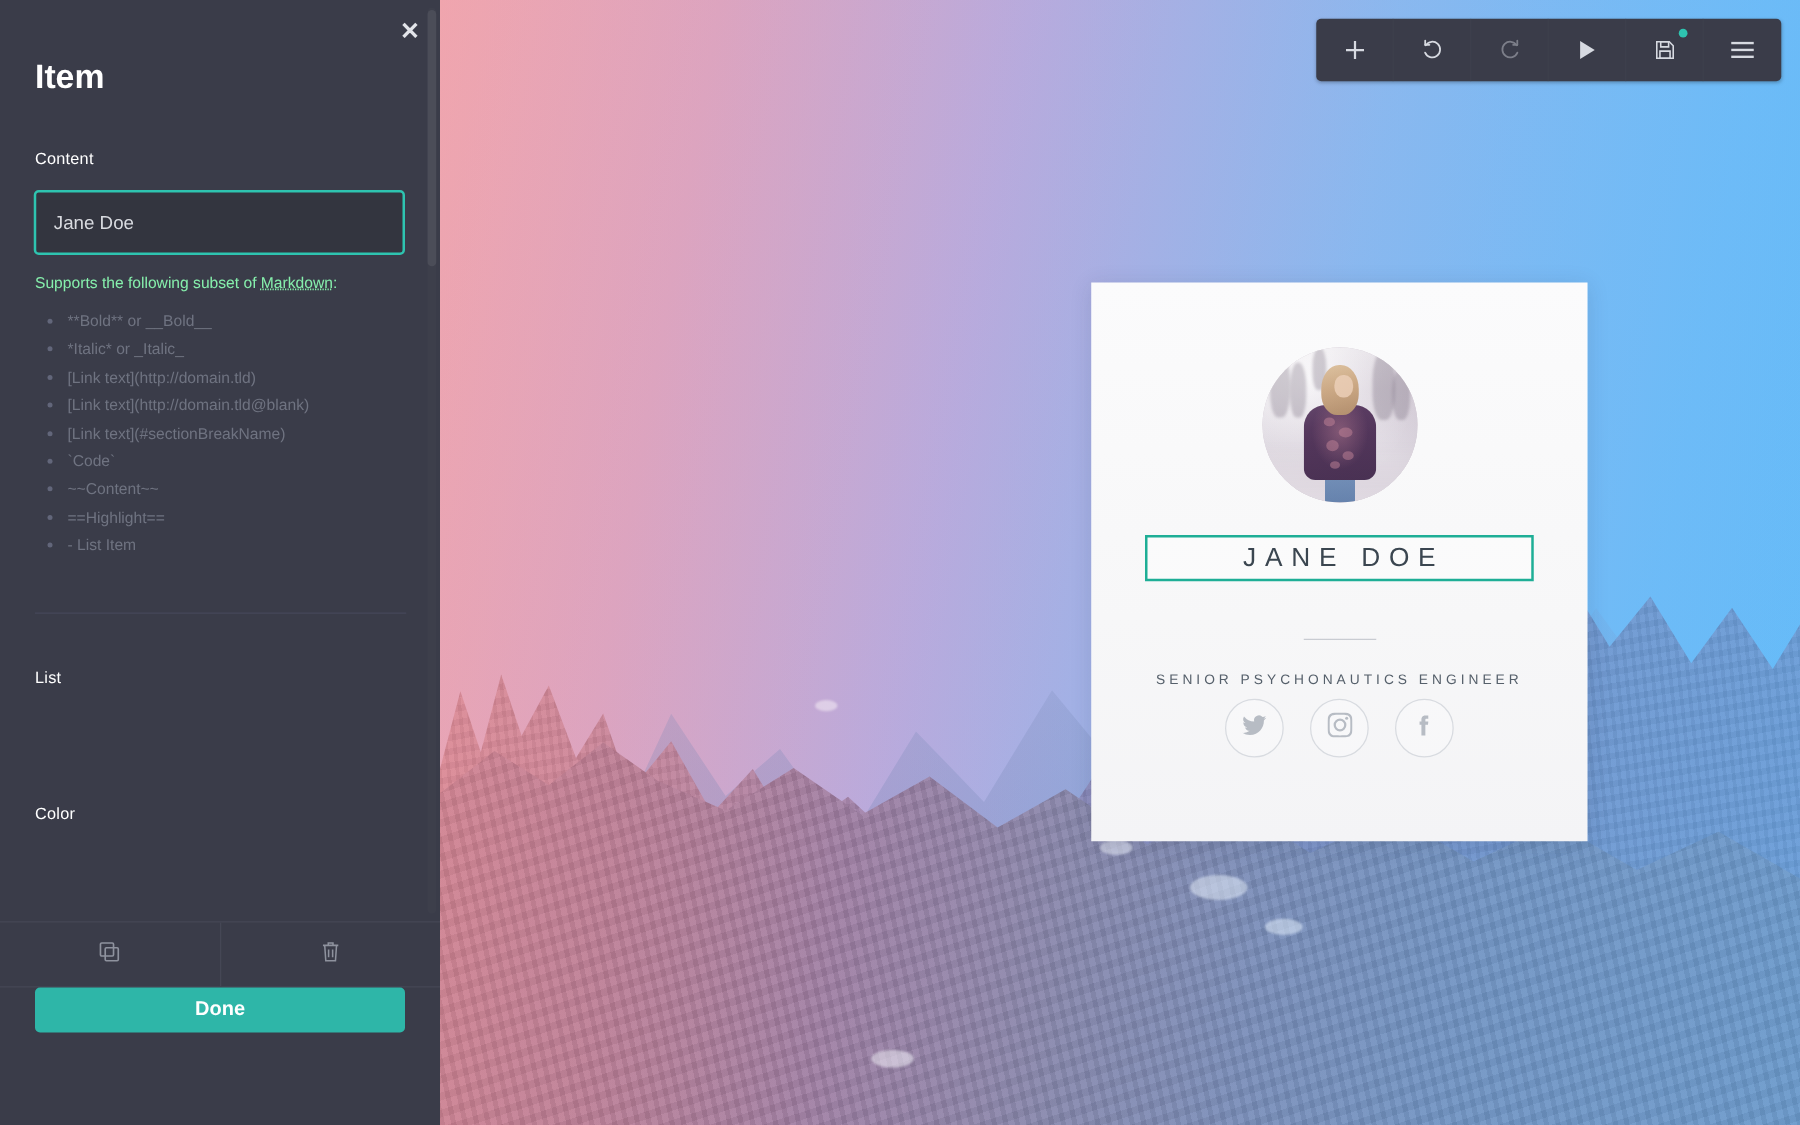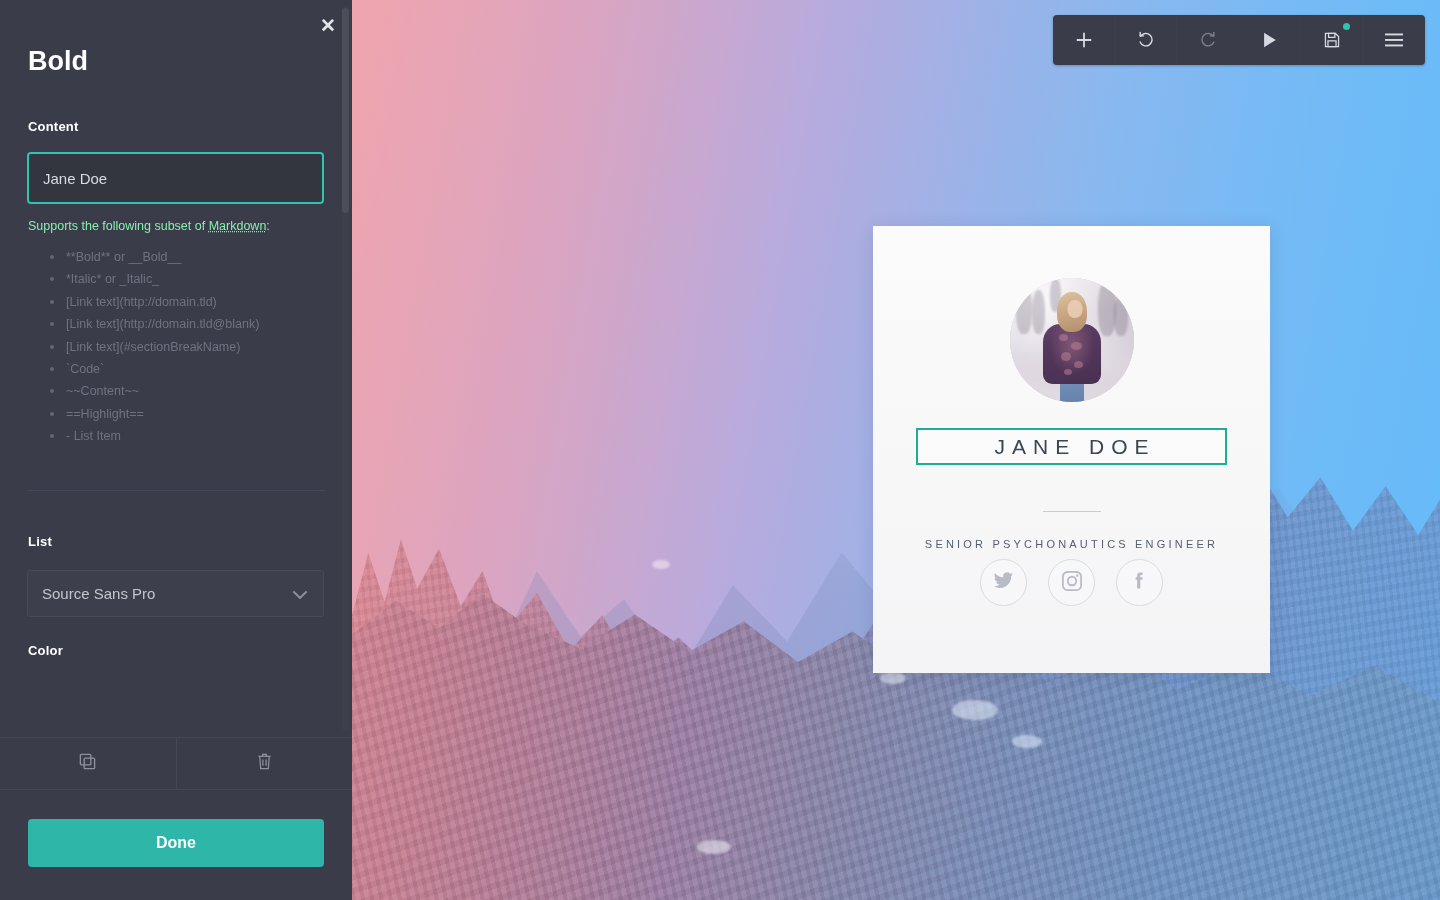--- a/index.html
+++ b/index.html
@@ -235,21 +235,21 @@
     font-size: 19px; line-height: 1;
     color: #e3e5ea; font-weight: 700;
     cursor: pointer;
   }
   #panel-title {
     position: absolute; left: 28px; top: 46px;
     font-size: 27px; font-weight: 700; color: #ffffff;
   }
   .field-label {
     position: absolute; left: 28px;
-    font-size: 13px; font-weight: 700; color: #ffffff;
+    font-size: 13px; font-weight: 400; color: #ffffff;
     letter-spacing: 0.2px;
   }
   #label-content { top: 119px; }
   #label-font    { top: 534px; }
   #label-color   { top: 643px; }
 
   #content-input {
     position: absolute; left: 27px; top: 152px;
     width: 297px; height: 52px;
     background: #33353f;
@@ -260,21 +260,21 @@
     font-family: "Liberation Sans", sans-serif;
     padding: 0 14px;
     outline: none;
   }
   #md-note {
     position: absolute; left: 28px; top: 219px;
     font-size: 12.5px; color: #86efac;
   }
   #md-note u { text-decoration: underline; text-decoration-style: dotted; }
   #md-list {
-    position: absolute; left: 48px; top: 246px;
+    position: absolute; left: 36px; top: 246px;
     list-style: none;
   }
   #md-list li {
     position: relative;
     font-size: 12.5px; color: #6f7381;
     padding-left: 18px;
     height: 22.4px; line-height: 22.4px;
   }
   #md-list li::before {
     content: ""; position: absolute; left: 2px; top: 9px;
@@ -348,22 +348,22 @@
   }
   .action-btn {
     flex: 1;
     display: flex; align-items: center; justify-content: center;
     cursor: pointer;
   }
   .action-btn:first-child { border-right: 1px solid #454755; }
   .action-btn svg { stroke: #8e929e; fill: none; }
 
   #done-btn {
-    position: absolute; left: 28px; top: 819px;
-    width: 296px; height: 48px;
+    position: absolute; left: 28px; top: 790px;
+    width: 296px; height: 36px;
     background: #2eb6a8;
     border: none; border-radius: 4px;
     color: #ffffff;
     font-size: 16px; font-weight: 700;
     font-family: "Liberation Sans", sans-serif;
     cursor: pointer;
   }
 </style>
 </head>
 <body>
@@ -494,21 +494,21 @@
       </span>
     </div>
   </div>
 
   <div id="sidebar">
 
     <div id="panel-scroll">
 
       <div id="close-btn">✕</div>
 
-      <div id="panel-title">Bold</div>
+      <div id="panel-title">Item</div>
 
       <div class="field-label" id="label-content">Content</div>
 
       <input id="content-input" type="text" value="Jane Doe" style="">
 
       <div id="md-note">
         <span>Supports the following subset of </span><u>Markdown</u><span>:</span>
       </div>
 
       <ul id="md-list">
@@ -520,28 +520,20 @@
         <li>`Code`</li>
         <li>~~Content~~</li>
         <li>==Highlight==</li>
         <li>- List Item</li>
       </ul>
 
       <div id="hr-1"></div>
 
       <div class="field-label" id="label-font">List</div>
 
-      <div class="select-box">
-        <span>Source Sans Pro</span>
-        <span class="select-chevron">
-          <svg width="14" height="9" viewBox="0 0 14 9" fill="none" stroke="#8b8f9c" stroke-width="2" stroke-linecap="round" stroke-linejoin="round">
-              <path d="M1 1.5L7 7.5L13 1.5"></path>
-            </svg>
-        </span>
-      </div>
 
       <div class="field-label" id="label-color">Color</div>
 
 
       <div id="sb-track">
         <div id="sb-thumb"></div>
       </div>
     </div>
 
     <div id="action-strip">

